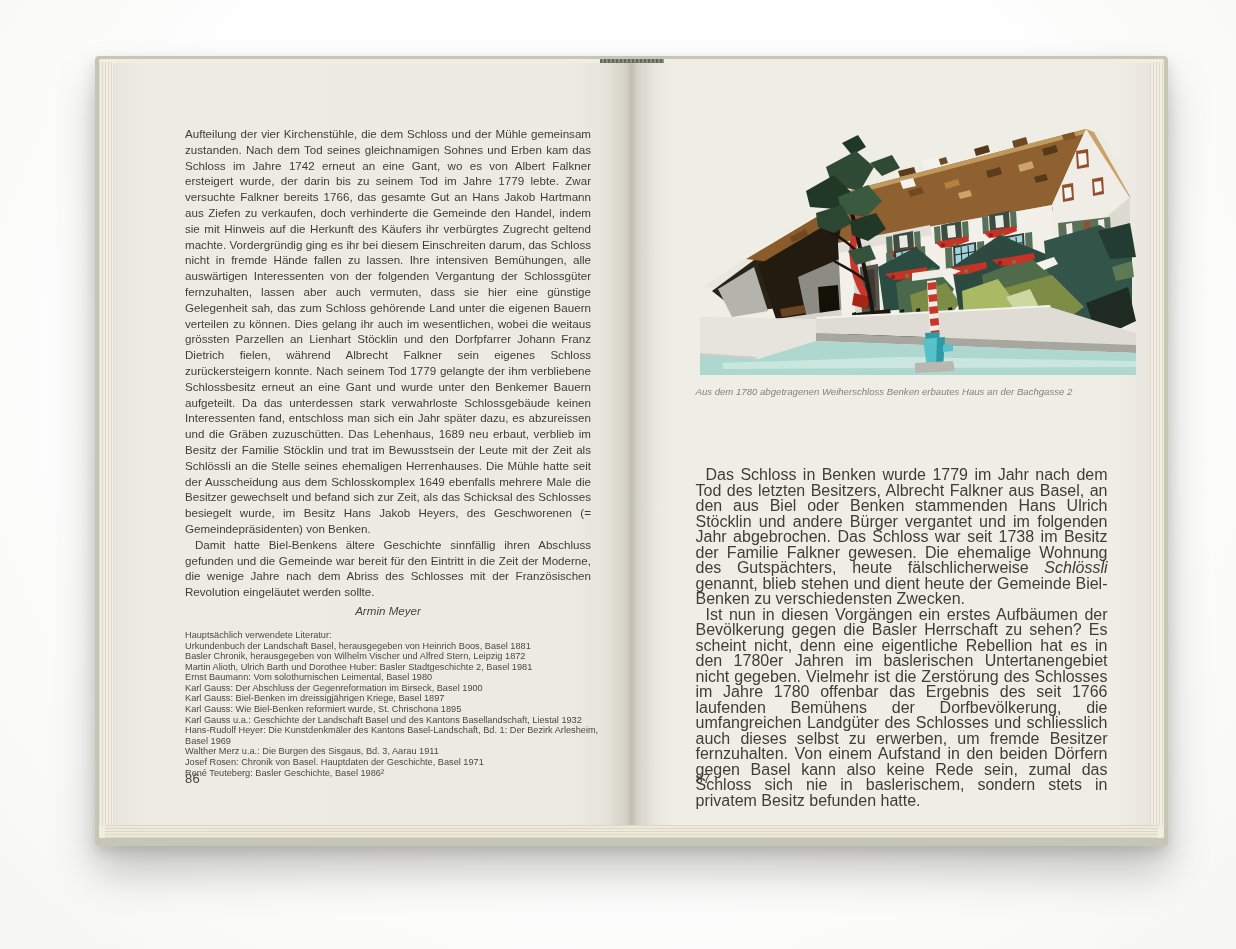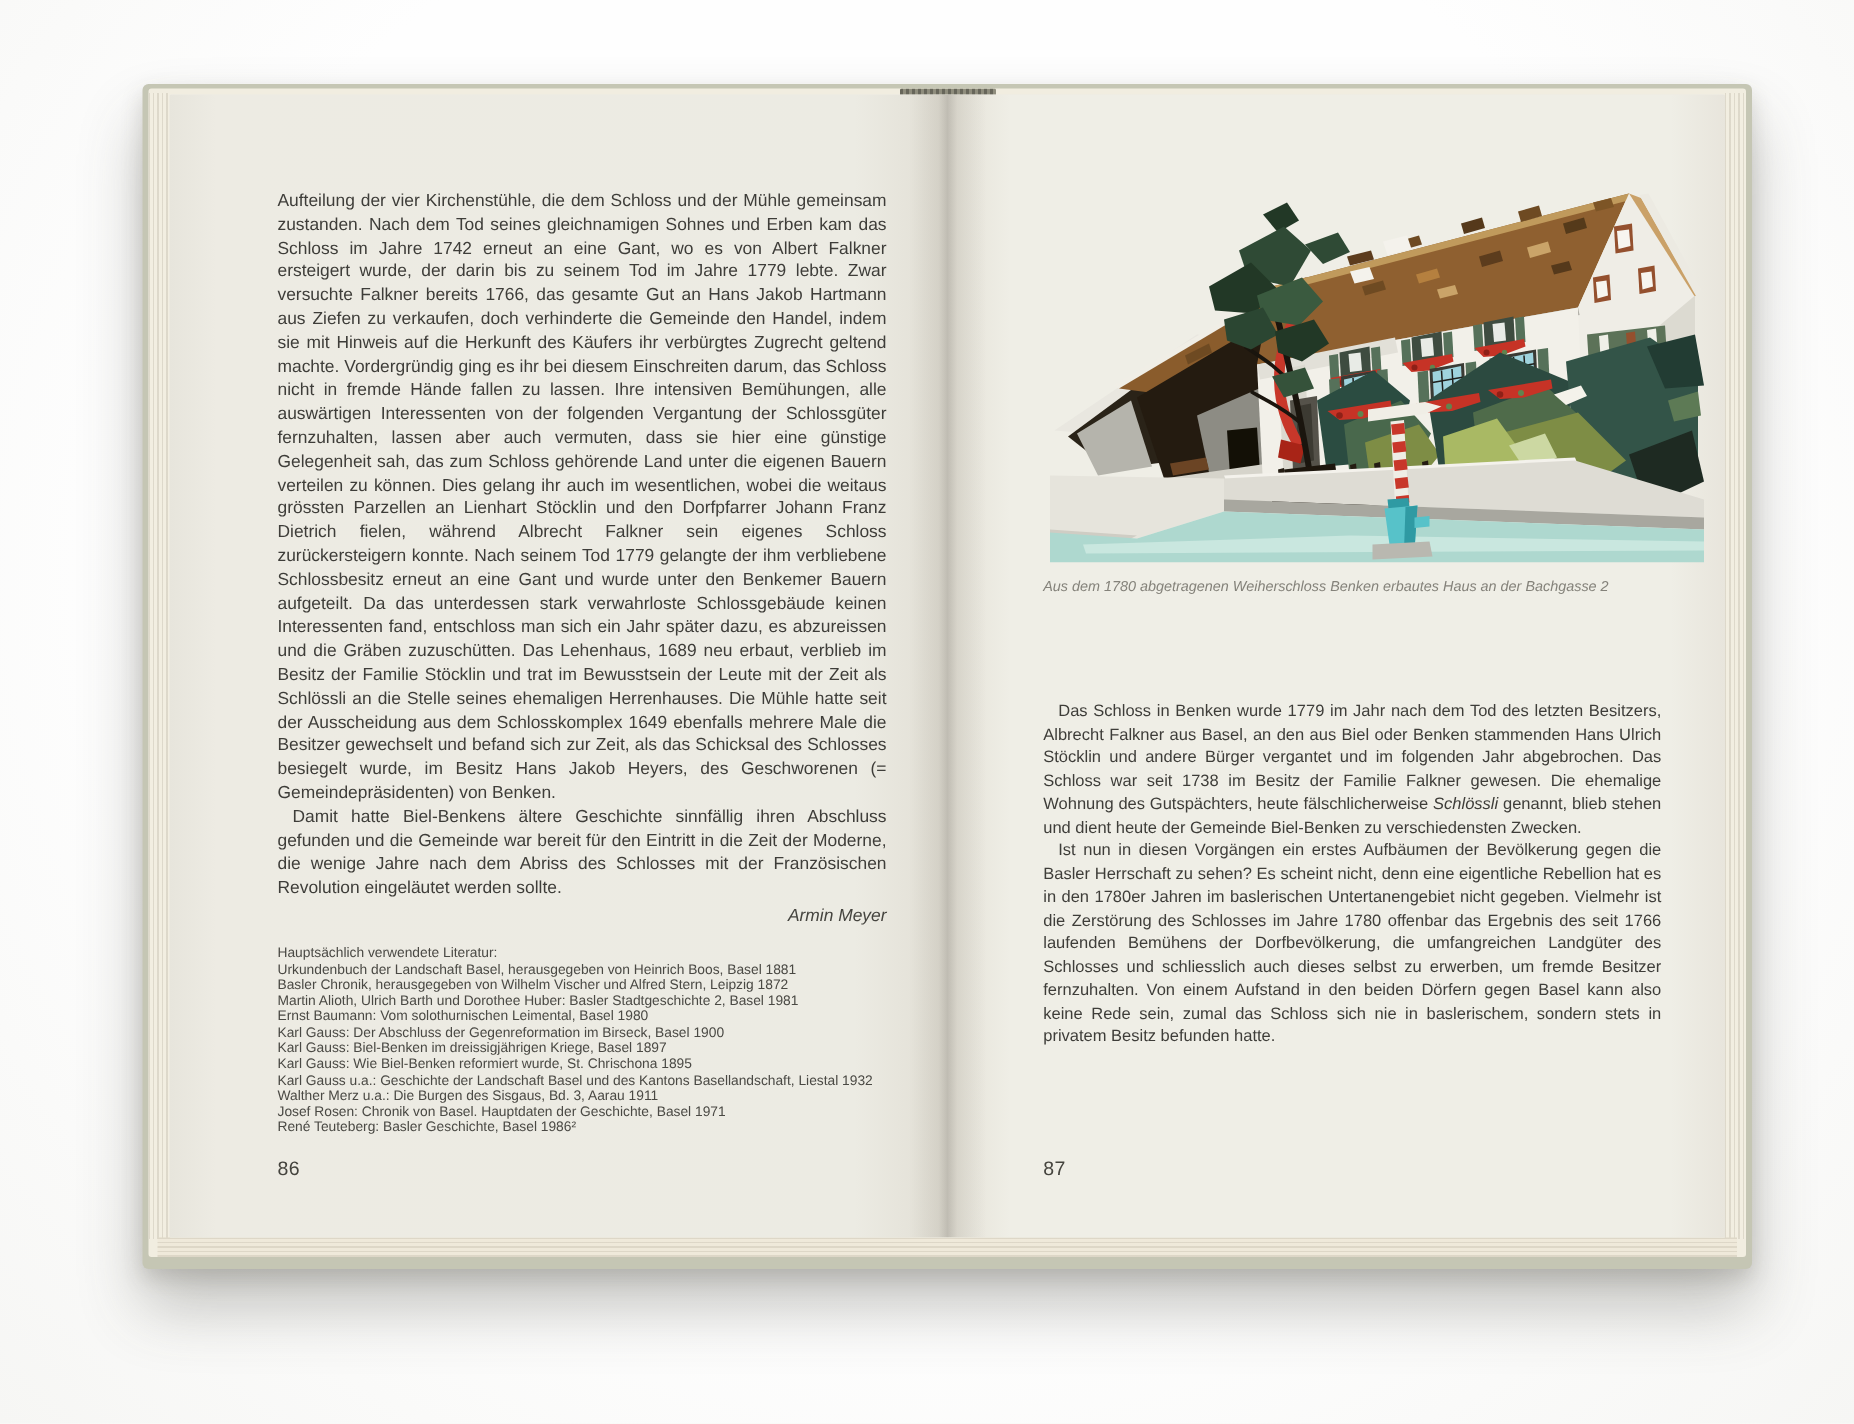--- a/index.html
+++ b/index.html
@@ -24,34 +24,34 @@
   .spread{position:absolute;left:14px;right:14px;top:4px;bottom:13px;background:#edece4;border-radius:1px;overflow:hidden;}
   .page-half{position:absolute;top:0;bottom:0;width:50%;}
   .page-left{left:0;background:linear-gradient(90deg,#e7e5dc 0%,#edebe3 6%,#ecebe3 88%,#e1ded4 100%);}
   .page-right{left:50%;background:linear-gradient(90deg,#e4e1d7 0%,#efeee6 8%,#efeee6 93%,#e8e5dc 100%);}
   .gutter{position:absolute;left:calc(50% - 26px);width:52px;top:0;bottom:0;pointer-events:none;
         background:linear-gradient(90deg, rgba(90,85,70,0) 0%, rgba(90,85,70,.10) 38%, rgba(55,50,42,.20) 50%, rgba(90,85,70,.10) 62%, rgba(90,85,70,0) 100%);}
 
   .left-col{position:absolute;left:72px;top:63px;width:406px;color:#3e3d39;}
   .body-text{margin:0;font-size:11.6px;line-height:15.8px;text-align:justify;hyphens:auto;-webkit-hyphens:auto;}
   .indent{text-indent:10px;}
-  .author-sig{margin-top:3px;text-align:right;font-style:italic;font-size:11.6px;line-height:15px;color:#45443f;}
+  .author-sig{margin-top:3px;text-align:center;font-style:italic;font-size:11.6px;line-height:15px;color:#45443f;}
   .biblio{margin-top:12px;width:422px;font-size:9.2px;line-height:10.6px;color:#4a4944;}
   .biblio div{margin:0;}
   .pagenum{position:absolute;top:708px;font-size:13px;color:#45443e;letter-spacing:.3px;}
   .pagenum.pn-left{left:72px;}
   .pagenum.pn-right{left:64px;width:412px;text-align:left;}
 
   .illustration{position:absolute;left:68px;top:42px;width:437px;height:270px;}
   .caption{position:absolute;left:64px;top:323px;width:424px;font-style:italic;
            font-size:9.6px;line-height:12px;color:#84827a;}
   .right-col{position:absolute;left:64px;top:404px;width:412px;color:#3e3d39;}
   .chapter{margin:0 0 27px 0;font-size:17.5px;line-height:22px;font-weight:bold;color:#1d1d1b;letter-spacing:.2px;}
   .section{margin:0 0 3px 0;font-size:12.5px;line-height:16px;font-weight:bold;color:#1d1d1b;}
-  .right-col .body-text{font-size:11px;line-height:15.5px;}
+  .right-col .body-text{font-size:16px;line-height:15.5px;}
   .right-col .body-text + .body-text{margin-top:0;}
   .ital{font-style:italic;}
 </style>
 </head>
 <body>
 
 <div class="scene">
   <div class="book">
     <div class="pageblock">
       <div class="edge-left"></div>
@@ -69,20 +69,21 @@
             <div class="biblio">
               <div>Hauptsächlich verwendete Literatur:</div>
               <div>Urkundenbuch der Landschaft Basel, herausgegeben von Heinrich Boos, Basel 1881</div>
               <div>Basler Chronik, herausgegeben von Wilhelm Vischer und Alfred Stern, Leipzig 1872</div>
               <div>Martin Alioth, Ulrich Barth und Dorothee Huber: Basler Stadtgeschichte 2, Basel 1981</div>
               <div>Ernst Baumann: Vom solothurnischen Leimental, Basel 1980</div>
               <div>Karl Gauss: Der Abschluss der Gegenreformation im Birseck, Basel 1900</div>
               <div>Karl Gauss: Biel-Benken im dreissigjährigen Kriege, Basel 1897</div>
               <div>Karl Gauss: Wie Biel-Benken reformiert wurde, St. Chrischona 1895</div>
               <div>Karl Gauss u.a.: Geschichte der Landschaft Basel und des Kantons Basellandschaft, Liestal 1932</div>
+              <div>Hans-Rudolf Heyer: Die Kunstdenkmäler des Kantons Basel-Landschaft, Bd. 1: Der Bezirk Arlesheim, Basel 1969</div>
               <div>Walther Merz u.a.: Die Burgen des Sisgaus, Bd. 3, Aarau 1911</div>
               <div>Josef Rosen: Chronik von Basel. Hauptdaten der Geschichte, Basel 1971</div>
               <div>René Teuteberg: Basler Geschichte, Basel 1986²</div>
             </div>
           </div>
           <div class="pagenum pn-left">86</div>
         </div>
 
         <div class="page-half page-right">
 

